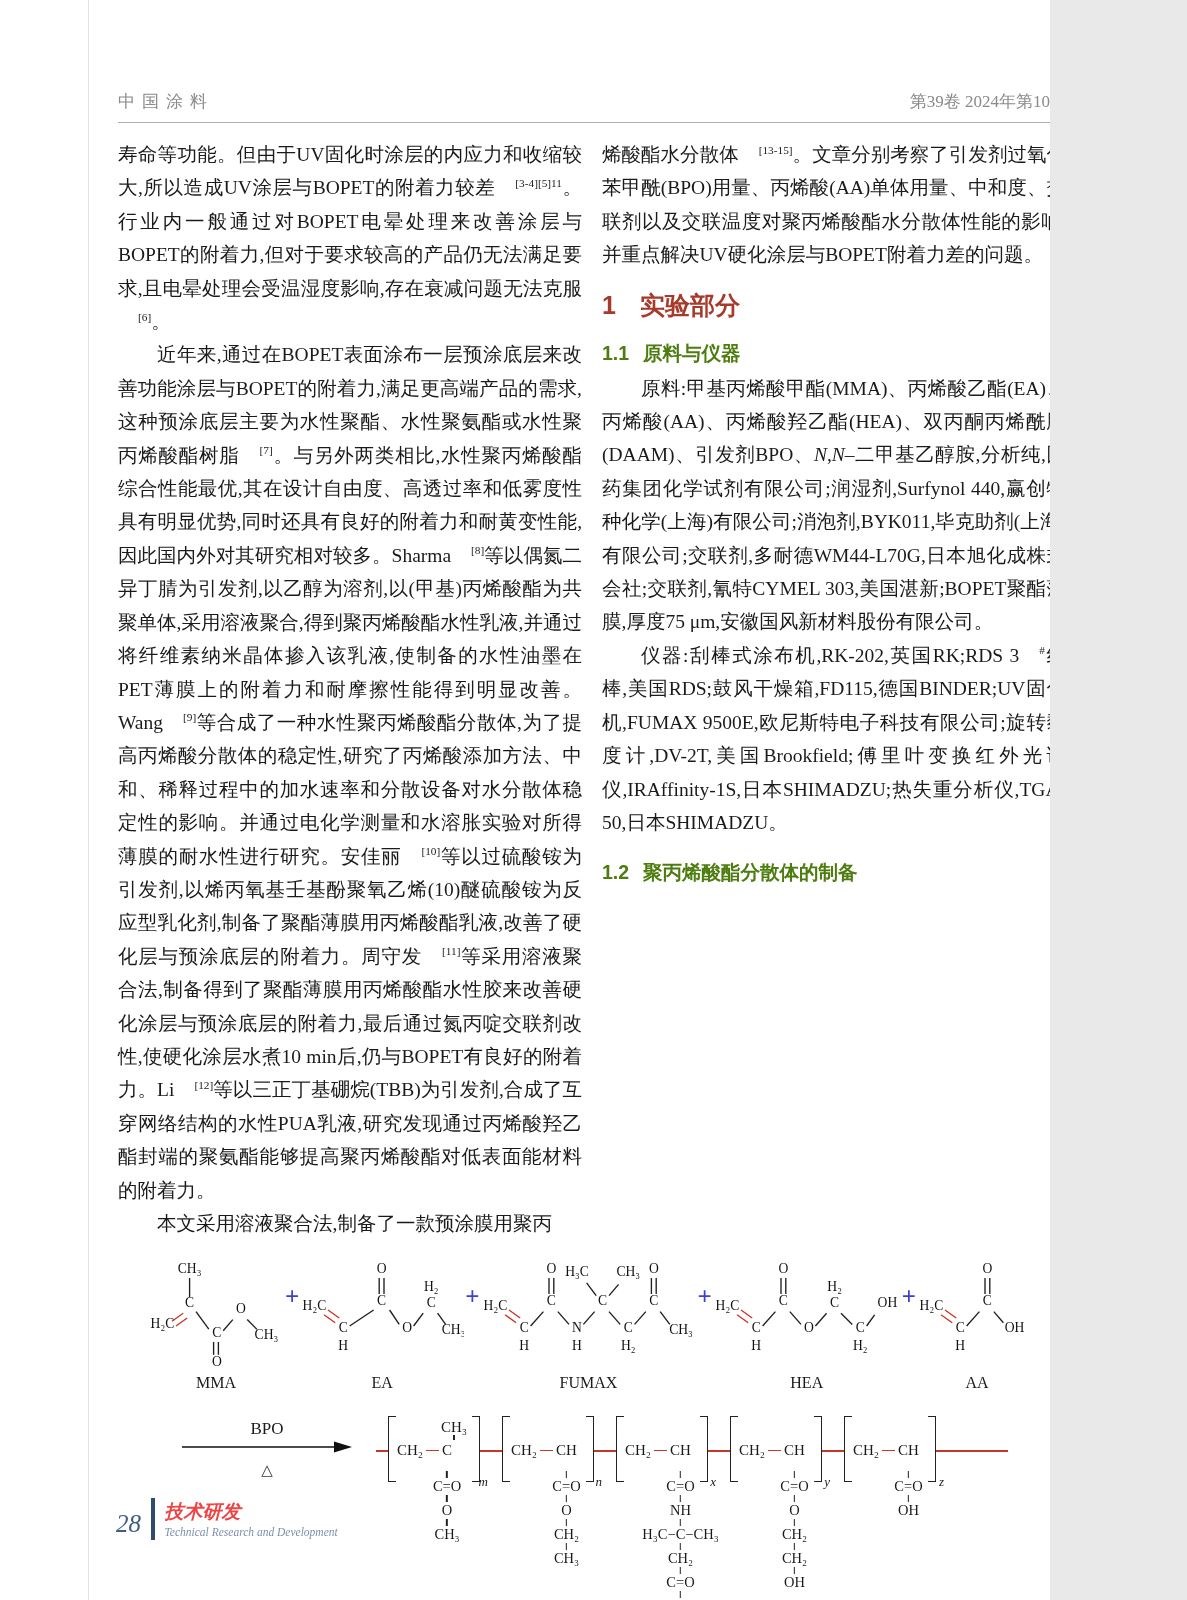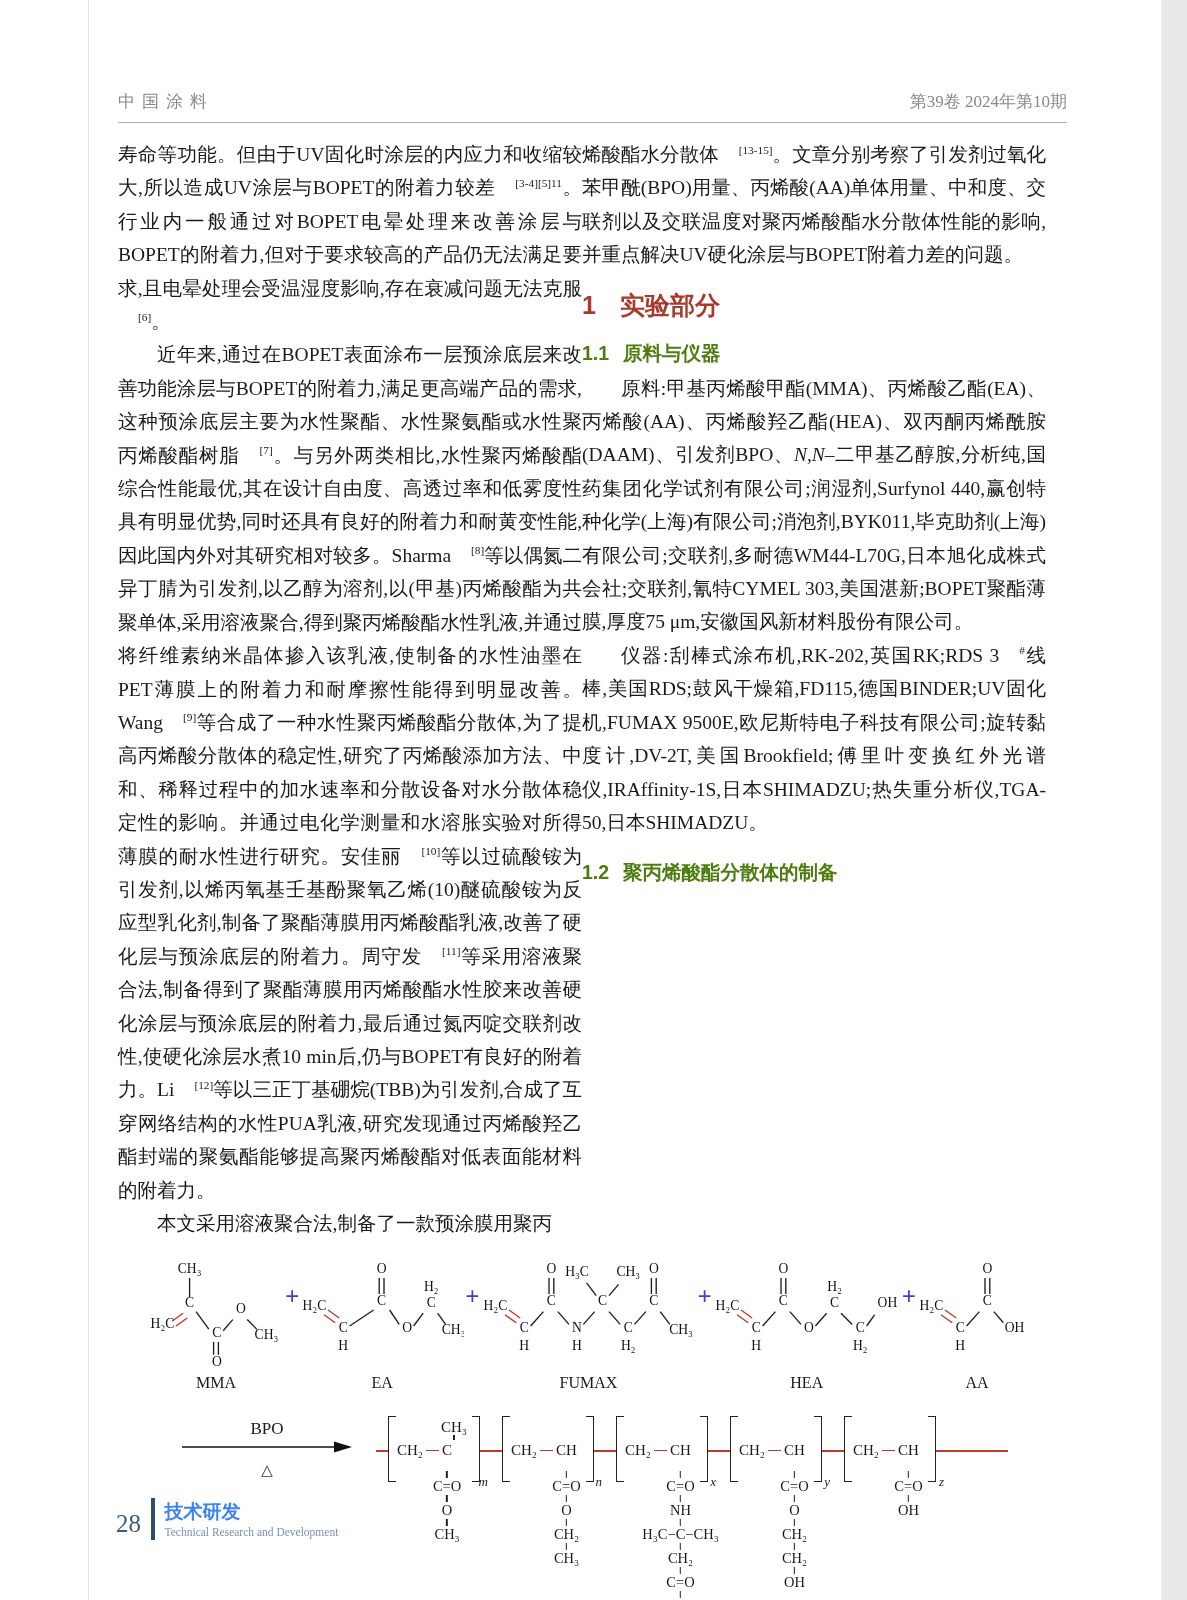--- a/index.html
+++ b/index.html
@@ -1,26 +1,26 @@
 <!DOCTYPE html>
 <html><head>
 <meta charset="utf-8">
 <style>
   html,body{margin:0;padding:0;background:#e9e9e9;}
-  .page{position:relative;width:1161px;height:1600px;background:#ffffff;overflow:hidden;
+  .page{position:relative;width:1050px;height:1600px;background:#ffffff;overflow:hidden;
         color:#1a1a1a;font-family:"Liberation Serif","DejaVu Serif",serif;}
   .content{position:absolute;left:118px;top:90px;width:949px;}
 
   
   .hdr{display:flex;justify-content:space-between;align-items:flex-end;
        padding-bottom:9px;border-bottom:1.5px solid #aeaeae;color:#8a8a8a;font-size:17px;}
   .hdr .j{letter-spacing:7px;}
 
   
-  .cols{display:flex;margin-top:15px;}
+  .cols{display:flex;gap:20px;margin-top:15px;}
   .col{width:464px;font-size:19.5px;line-height:33.4px;text-align:justify;}
   .col p{margin:0;}
   .ind{text-indent:2em;}
   sup{font-size:0.58em;vertical-align:super;line-height:0;padding-left:20px;}
   .sec1{color:#a63a2b;font-family:"Liberation Sans","DejaVu Sans",sans-serif;font-weight:bold;
         font-size:25px;margin:18px 0 10px;line-height:30px;}
   .sec1 .no{margin-right:24px;}
   .sec2{color:#4d7c0f;font-family:"Liberation Sans","DejaVu Sans",sans-serif;font-weight:bold;
         font-size:19.5px;margin:20px 0 6px;line-height:26px;}
   .sec2 .no{margin-right:14px;}
@@ -52,24 +52,24 @@
   .p-dash{width:13px;height:1.6px;margin:0 3px;}
   .atom-wrap{position:relative;display:inline-block;}
   .p-side{position:absolute;top:29px;left:50%;transform:translateX(-50%);
           display:flex;flex-direction:column;align-items:center;font-size:14.5px;
           line-height:17px;white-space:nowrap;}
   .vbar{width:1.5px;height:7px;background:#222;}
   .cap-zh{text-align:center;font-weight:bold;font-size:17.5px;margin-top:16px;
           font-family:"Liberation Sans","DejaVu Sans",sans-serif;}
 
   
-  .footer{position:absolute;left:116px;top:1498px;display:flex;align-items:center;}
+  .footer{position:absolute;left:116px;top:1498px;display:flex;align-items:center;font-style:italic;}
   .pg{font-size:25px;color:#3e5c7e;margin-right:10px;padding-top:10px;}
   .fdiv{width:3.5px;height:42px;background:#2e4d6e;margin-right:10px;}
-  .fzh{font-weight:bold;font-size:19px;color:#3b82f6;line-height:22px;
+  .fzh{font-weight:bold;font-size:19px;color:#ef4444;line-height:22px;
        font-family:"Liberation Sans","DejaVu Sans",sans-serif;}
   .fen{font-size:11.5px;color:#7c90ab;margin-top:3px;}
   .scan-edge{position:absolute;left:88px;top:0;width:1px;height:100%;background:#e2e2e2;}
 </style>
 </head>
 <body>
 
 <div class="page">
   <div class="scan-edge"></div>
 

